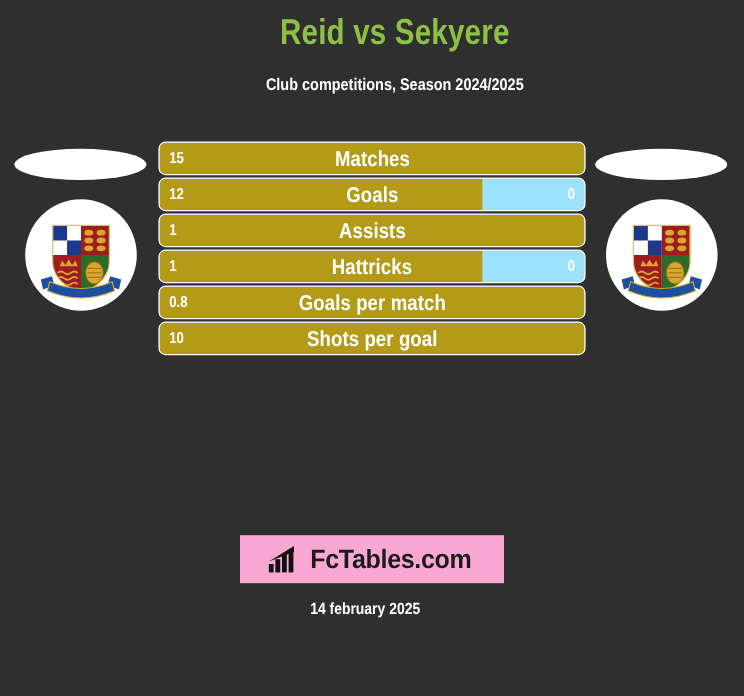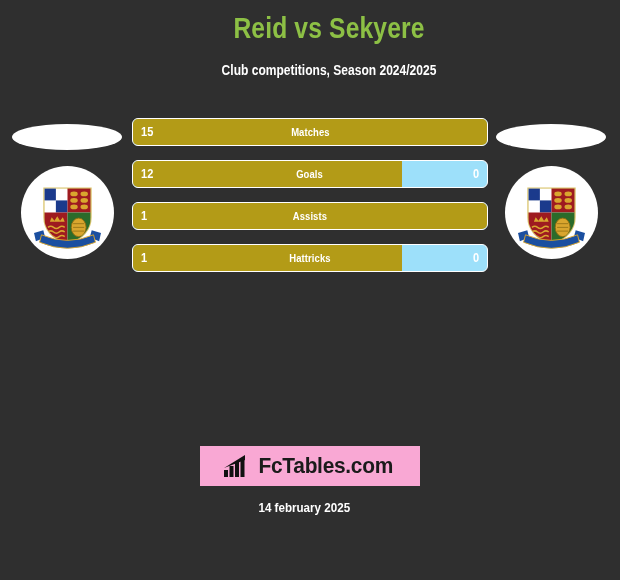--- a/index.html
+++ b/index.html
@@ -83,21 +83,21 @@
   
   .rows {
     position: absolute;
     top: 0;
     left: 132px;
     width: 356px;
   }
   .row {
     position: relative;
     height: 28px;
-    margin-bottom: 14px;
+    margin-bottom: 2px;
     border: 1px solid #ffffff;
     border-radius: 6px;
     box-sizing: border-box;
     overflow: hidden;
     background: #9de0fa;
   }
   .bar-home {
     position: absolute;
     top: 0;
     left: 0;
@@ -124,21 +124,21 @@
   }
   .row-label {
     position: absolute;
     top: 0;
     left: 0;
     width: 100%;
     height: 28px;
     line-height: 26px;
     text-align: center;
     color: #ffffff;
-    font-size: 11px;
+    font-size: 18px;
     font-weight: bold;
     letter-spacing: 0.1px;
   }
   .row-label span {
     display: inline-block;
     transform: scaleX(0.86);
   }
 
   
   .logo-box {
@@ -254,21 +254,33 @@
       <div class="val away"></div>
     </div>
 
     <div class="row">
       <div class="bar-home" style="width:76%"></div>
       <div class="val home">1</div>
       <div class="row-label"><span>Hattricks</span></div>
       <div class="val away">0</div>
     </div>
 
-
+    <div class="row">
+      <div class="bar-home" style="width:100%"></div>
+      <div class="val home">0.8</div>
+      <div class="row-label"><span>Goals per match</span></div>
+      <div class="val away"></div>
+    </div>
+
+    <div class="row">
+      <div class="bar-home" style="width:100%"></div>
+      <div class="val home">10</div>
+      <div class="row-label"><span>Shots per goal</span></div>
+      <div class="val away"></div>
+    </div>
 
 
   </div>
 
   <div class="player right">
     <div class="photo-ellipse"></div>
     <div class="crest">
       <svg viewBox="0 0 100 100" width="93" height="93">
         <path d="M25 24 H75 V55 C75 70 63 79 50 84 C37 79 25 70 25 55 Z" fill="#ffffff" stroke="#d9c36a" stroke-width="2"></path>
         <clipPath id="shR">

